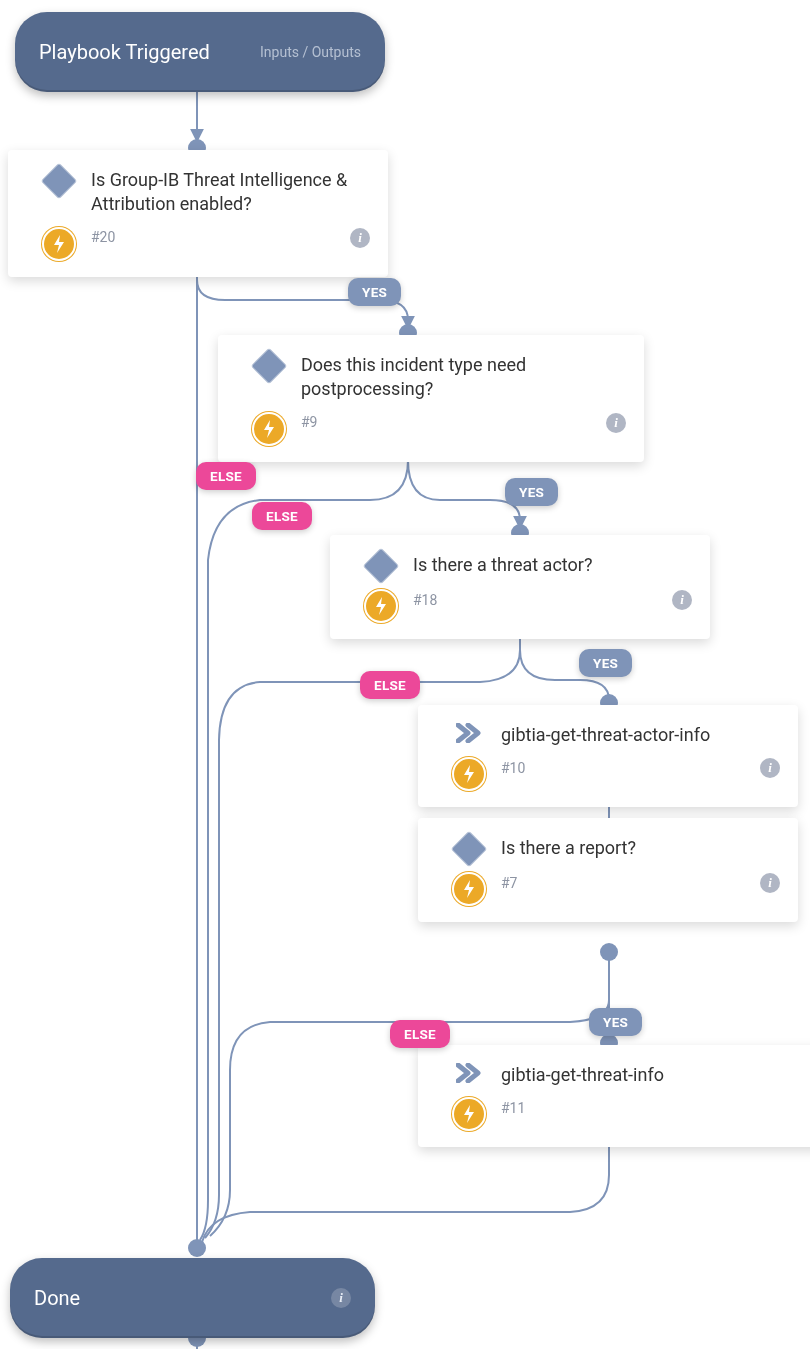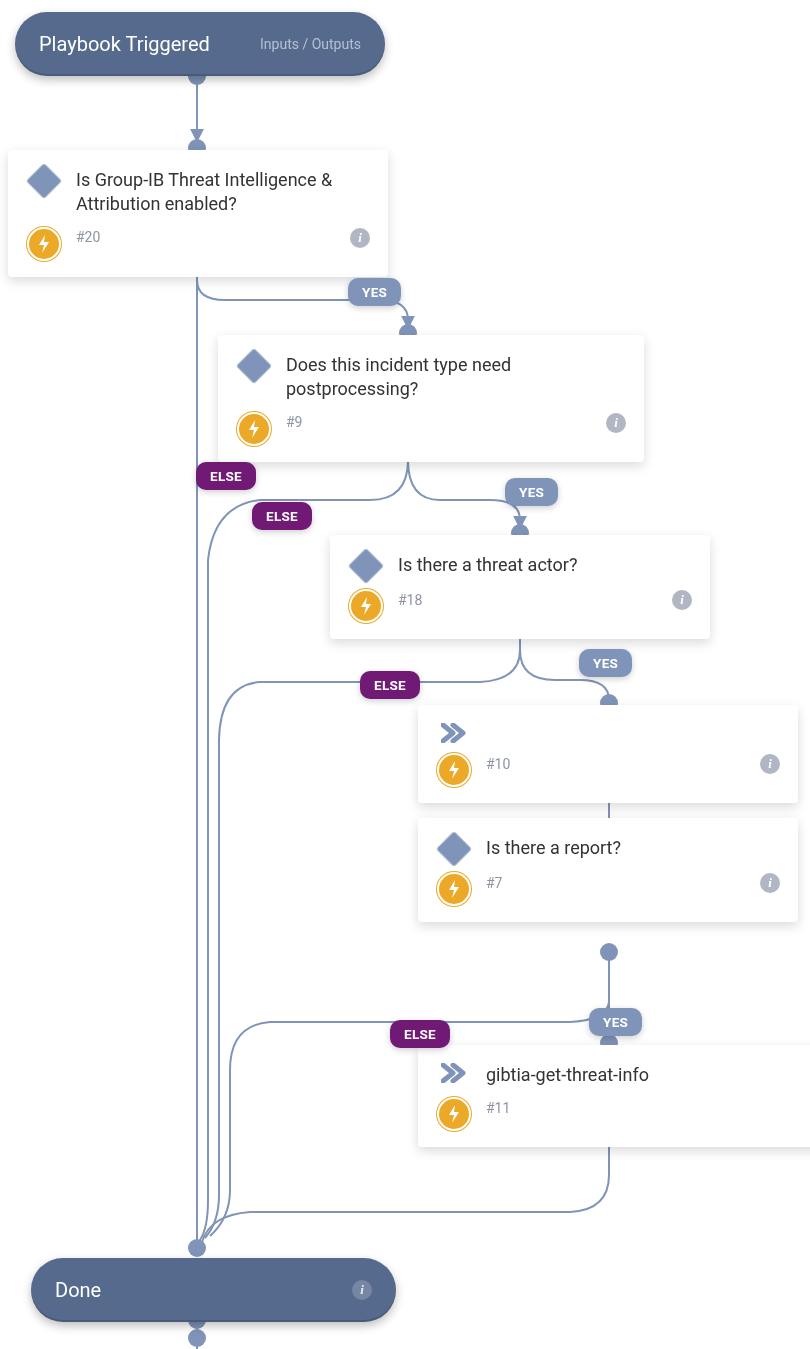--- a/index.html
+++ b/index.html
@@ -14,21 +14,21 @@
   }
   svg.connectors {
     position: absolute;
     top: 0; left: 0;
     width: 810px;
     height: 1349px;
     pointer-events: none;
   }
   .pill {
     position: absolute;
-    height: 64px;
+    height: 80px;
     border-radius: 32px;
     background: #556a8d;
     color: #fff;
     display: flex;
     align-items: center;
     box-shadow: 0 4px 10px rgba(0,0,0,0.25), inset 0 -2px 0 rgba(0,0,0,0.15);
     padding: 12px 24px;
     box-sizing: border-box;
   }
   .pill .title {
@@ -40,21 +40,21 @@
     margin-left: auto;
     font-size: 14px;
     color: #b5c0d2;
   }
   .card {
     position: absolute;
     background: #ffffff;
     border-radius: 4px;
     box-shadow: 0 4px 12px rgba(0,0,0,0.15);
     box-sizing: border-box;
-    padding: 18px 18px 16px 18px;
+    padding: 18px 18px 16px 33px;
     display: grid;
     grid-template-columns: 36px 1fr;
     grid-template-rows: auto auto;
     column-gap: 14px;
     row-gap: 10px;
     align-items: start;
   }
   .card .icon1 { grid-column: 1; grid-row: 1; display:flex; justify-content:center; align-items:center; }
   .card .text1 { grid-column: 2; grid-row: 1; font-size: 18px; color: #333; line-height: 1.35; }
   .card .icon2 { grid-column: 1; grid-row: 2; display:flex; justify-content:center; align-items:center; }
@@ -102,21 +102,21 @@
     font-weight: 700;
     padding: 6px 14px;
     box-shadow: 0 2px 6px rgba(0,0,0,0.2);
     letter-spacing: 0.3px;
   }
   .tag.yes {
     background: #7f94b8;
     color: #fff;
   }
   .tag.else {
-    background: #701a75;
+    background: #ec4899;
     color: #fff;
   }
 </style>
 </head>
 <body>
 
 <svg class="connectors" viewBox="0 0 810 1349">
   <defs>
     <marker id="ah" viewBox="0 0 10 10" refX="8" refY="5" markerWidth="7" markerHeight="7" orient="auto-start-reverse">
       <path d="M 0 0 L 10 5 L 0 10 z" fill="#7f94b8"></path>
@@ -239,20 +239,21 @@
 </div>
 
 <div class="card" style="left:418px; top:705px; width:380px;">
   <div class="icon1">
     <div class="chevron-box">
         <svg width="26" height="20" viewBox="0 0 26 20">
           <path d="M2 2 L12 10 L2 18 M12 2 L22 10 L12 18" stroke="#7f94b8" stroke-width="5" fill="none" stroke-linejoin="round" stroke-linecap="round"></path>
         </svg>
       </div>
   </div>
+  <div class="text1">gibtia-get-threat-actor-info</div>
   <div class="icon2">
     <div class="bolt-circle">
         <svg width="14" height="18" viewBox="0 0 14 18">
           <path d="M8 0 L2 10 H7 L5 18 L12 7 H7 Z" fill="#fff"></path>
         </svg>
       </div>
   </div>
   <div class="idrow">
     <span class="idtext">#10</span>
     <span class="info-slot"><span class="info-dot">i</span></span>
@@ -292,21 +293,21 @@
           <path d="M8 0 L2 10 H7 L5 18 L12 7 H7 Z" fill="#fff"></path>
         </svg>
       </div>
   </div>
   <div class="idrow">
     <span class="idtext">#11</span>
     <span class="info-slot"><span class="info-dot">i</span></span>
   </div>
 </div>
 
-<div class="pill" style="left:31px; top:1258px; width:365px;">
+<div class="pill" style="left:10px; top:1258px; width:365px;">
   <span class="title">Done</span>
   <span class="io"><span class="info-dot light">i</span></span>
 </div>
 
 <div class="tag yes" style="left:348px; top:278px;">YES</div>
 <div class="tag else" style="left:196px; top:462px;">ELSE</div>
 <div class="tag yes" style="left:505px; top:478px;">YES</div>
 <div class="tag else" style="left:252px; top:502px;">ELSE</div>
 <div class="tag yes" style="left:579px; top:649px;">YES</div>
 <div class="tag else" style="left:360px; top:671px;">ELSE</div>

